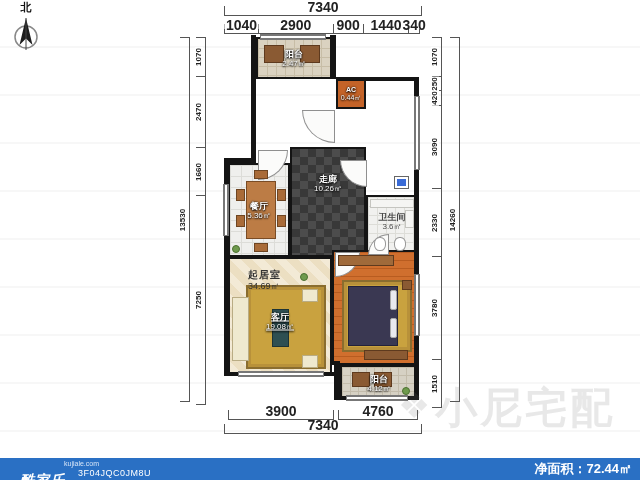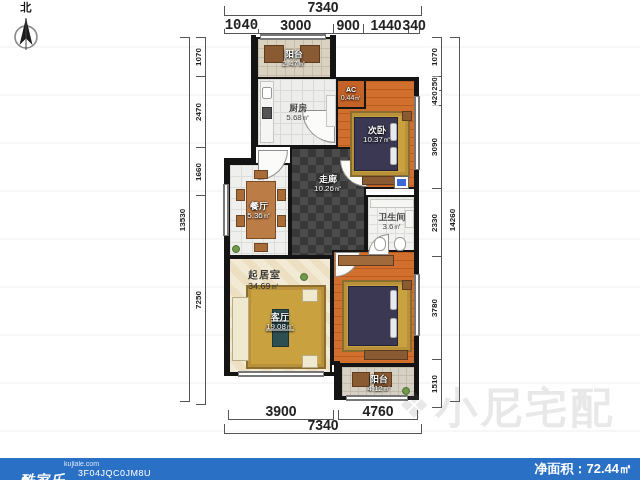--- a/index.html
+++ b/index.html
@@ -99,25 +99,25 @@
       <circle cx="18" cy="24" r="11" fill="none" stroke="#888" stroke-width="1.5"></circle>
       <path d="M18 5 L24.5 32 L18 25.5 L11.5 32 Z" fill="#1c1c1c"></path>
       <line x1="18" y1="5" x2="18" y2="37" stroke="#444" stroke-width="1"></line>
     </svg>
   </div>
 
   <div class="dimtotal-h" style="left:224px;top:6px;width:196px;">
     <span class="dlab">7340</span>
   </div>
   <div class="dimrow" style="left:224px;top:24px;width:196px;">
-    <div class="dimseg" style="width:34px;font-family:Liberation Mono, monospace;">
+    <div class="dimseg" style="width:34px;">
         <span class="dlab">1040</span>
       </div>
     <div class="dimseg" style="width:76px;">
-        <span class="dlab">3000</span>
+        <span class="dlab">2900</span>
       </div>
     <div class="dimseg" style="width:30px;">
         <span class="dlab">900</span>
       </div>
     <div class="dimseg" style="width:46px;">
         <span class="dlab">1440</span>
       </div>
     <div class="dimseg last" style="width:10px;">
         <span class="dlab">340</span>
       </div>
@@ -184,43 +184,21 @@
 
   <div class="room" id="r-balcony-top">
     <div class="furn brownbox" style="left:6px;top:6px;width:20px;height:18px;"></div>
     <div class="furn brownbox" style="left:42px;top:6px;width:20px;height:18px;"></div>
     <div class="rlabel lite">
       <span class="rname">阳台</span>
       <span class="rarea">2.47㎡</span>
     </div>
   </div>
 
-  <div class="room" id="r-kitchen">
-    <div class="furn counter" style="left:2px;top:2px;width:14px;height:62px;"></div>
-    <div class="furn fixture" style="left:4px;top:8px;width:10px;height:12px;border-radius:2px;"></div>
-    <div class="furn" style="left:4px;top:28px;width:10px;height:12px;background:#555;border:1px solid #333;"></div>
-    <div class="furn counter" style="right:2px;top:16px;width:10px;height:32px;"></div>
-    <div class="rlabel darktxt">
-      <span class="rname">厨房</span>
-      <span class="rarea">5.68㎡</span>
-    </div>
-  </div>
-
-  <div class="room" id="r-bed2">
-    <div class="furn rug" style="left:12px;top:30px;width:60px;height:66px;"></div>
-    <div class="furn bed" style="left:16px;top:36px;width:44px;height:54px;"></div>
-    <div class="furn pillow" style="left:52px;top:42px;width:7px;height:18px;"></div>
-    <div class="furn pillow" style="left:52px;top:66px;width:7px;height:18px;"></div>
-    <div class="furn brownbox" style="right:4px;top:30px;width:10px;height:10px;"></div>
-    <div class="furn brownbox" style="left:24px;bottom:2px;width:36px;height:9px;"></div>
-    <div class="rlabel lite">
-      <span class="rname">次卧</span>
-      <span class="rarea">10.37㎡</span>
-    </div>
-  </div>
+
 
   <div class="room" id="r-ac">
     <div class="rlabel lite">
       <span class="rname">AC</span>
       <span class="rarea">0.44㎡</span>
     </div>
   </div>
 
   <div class="room" id="r-hall">
     <div class="rlabel lite">

